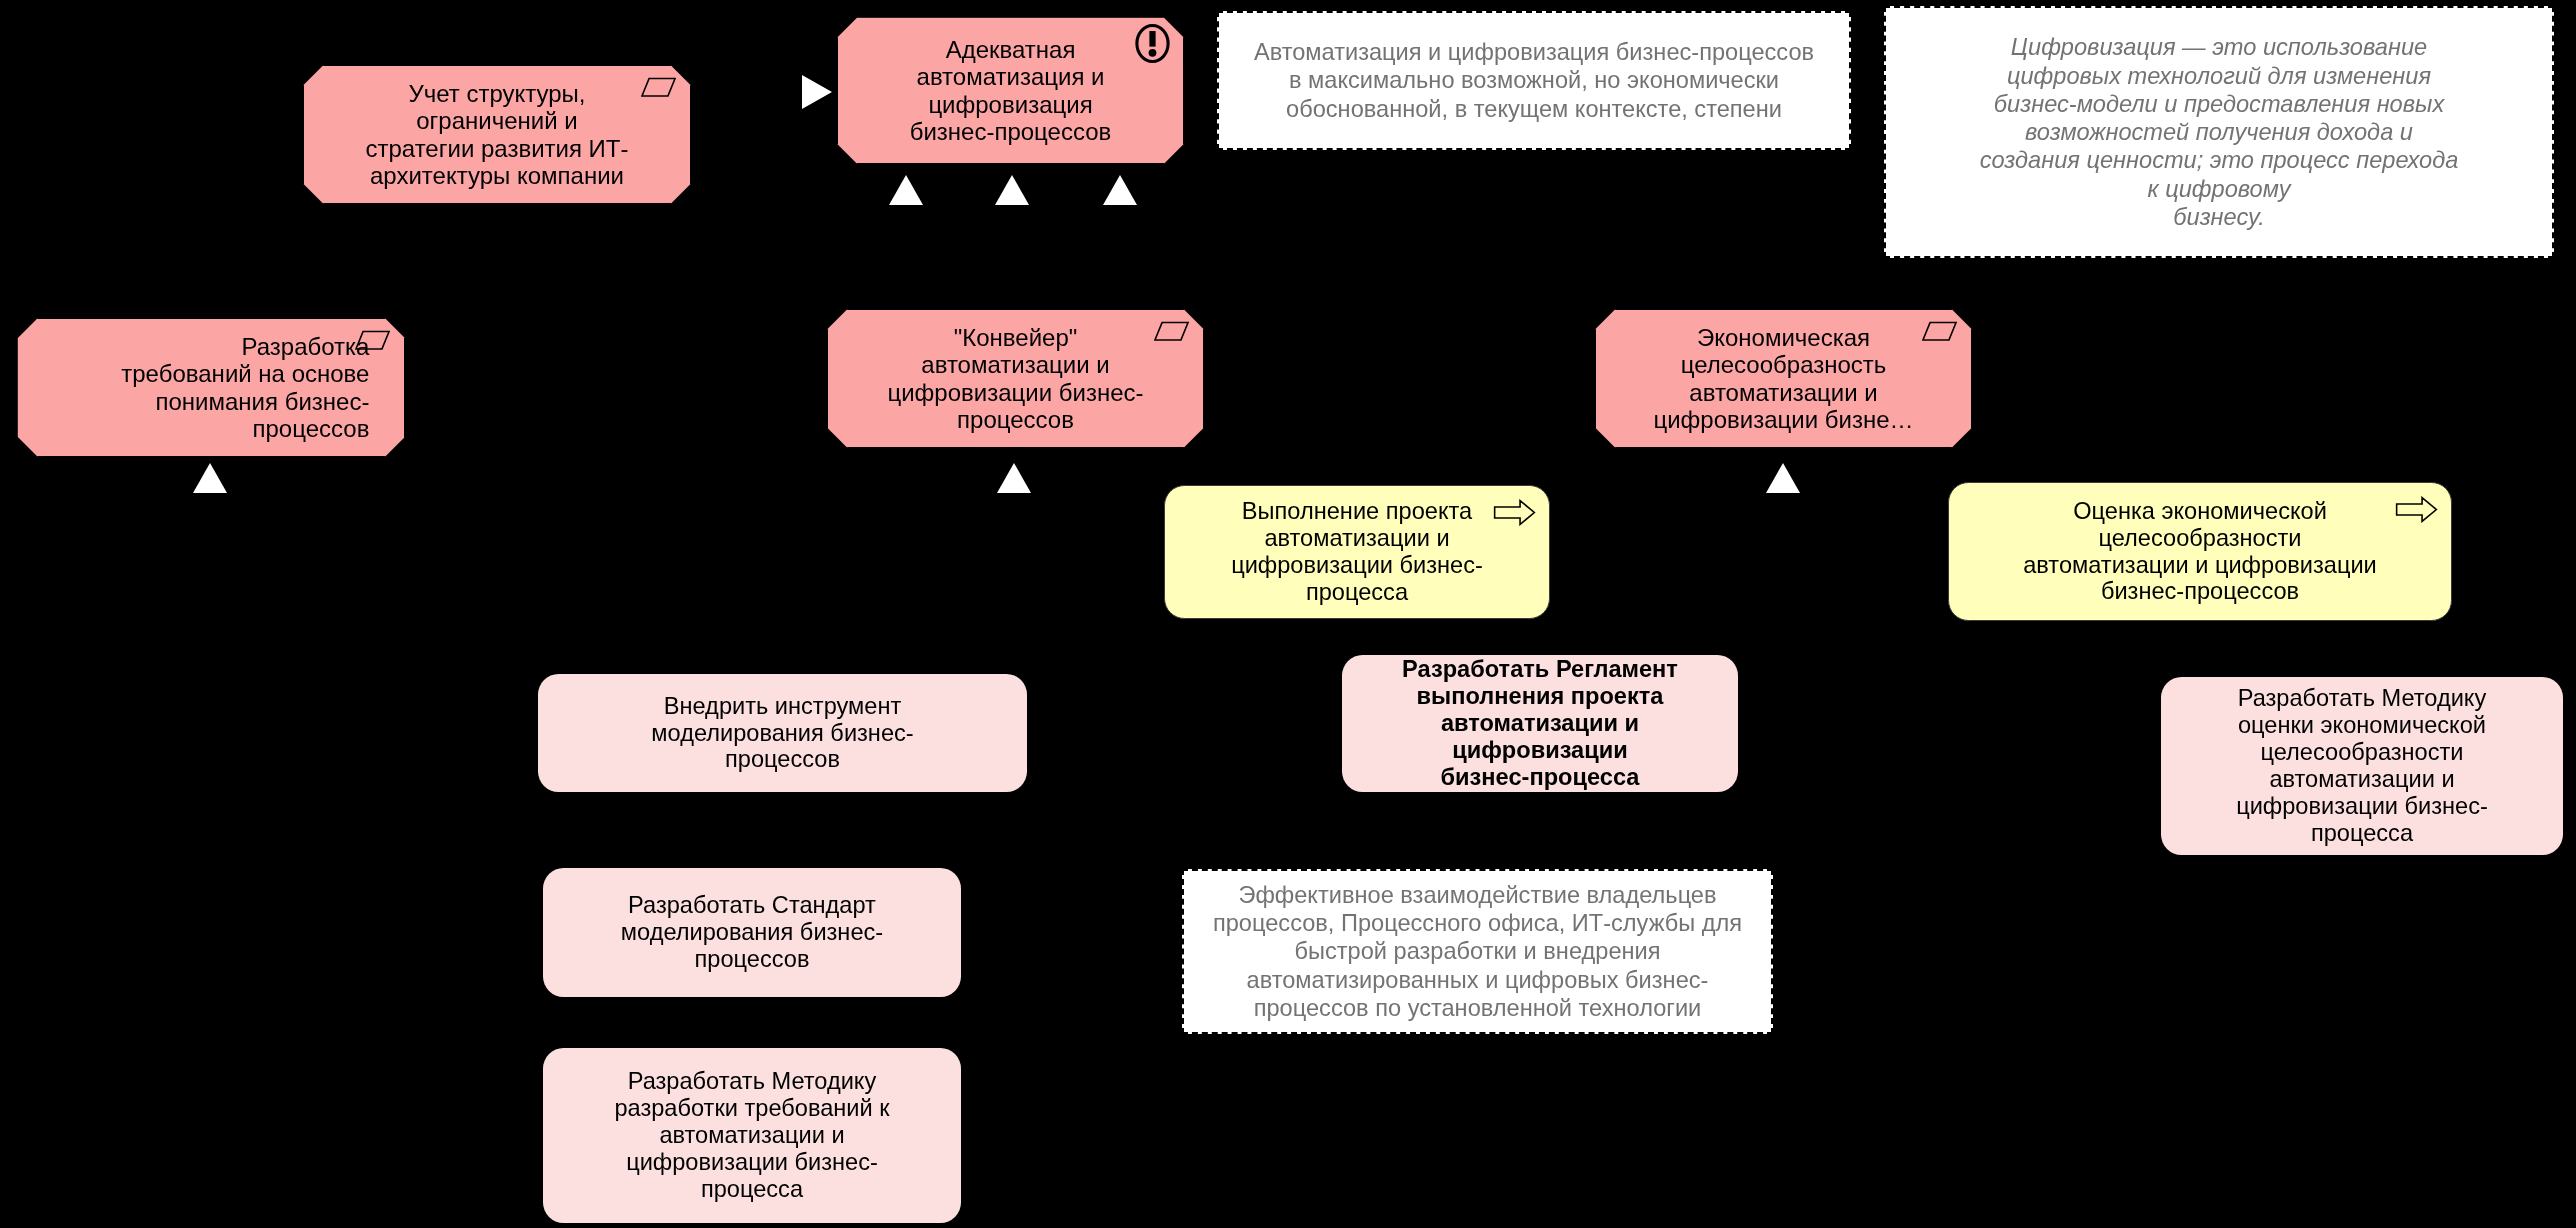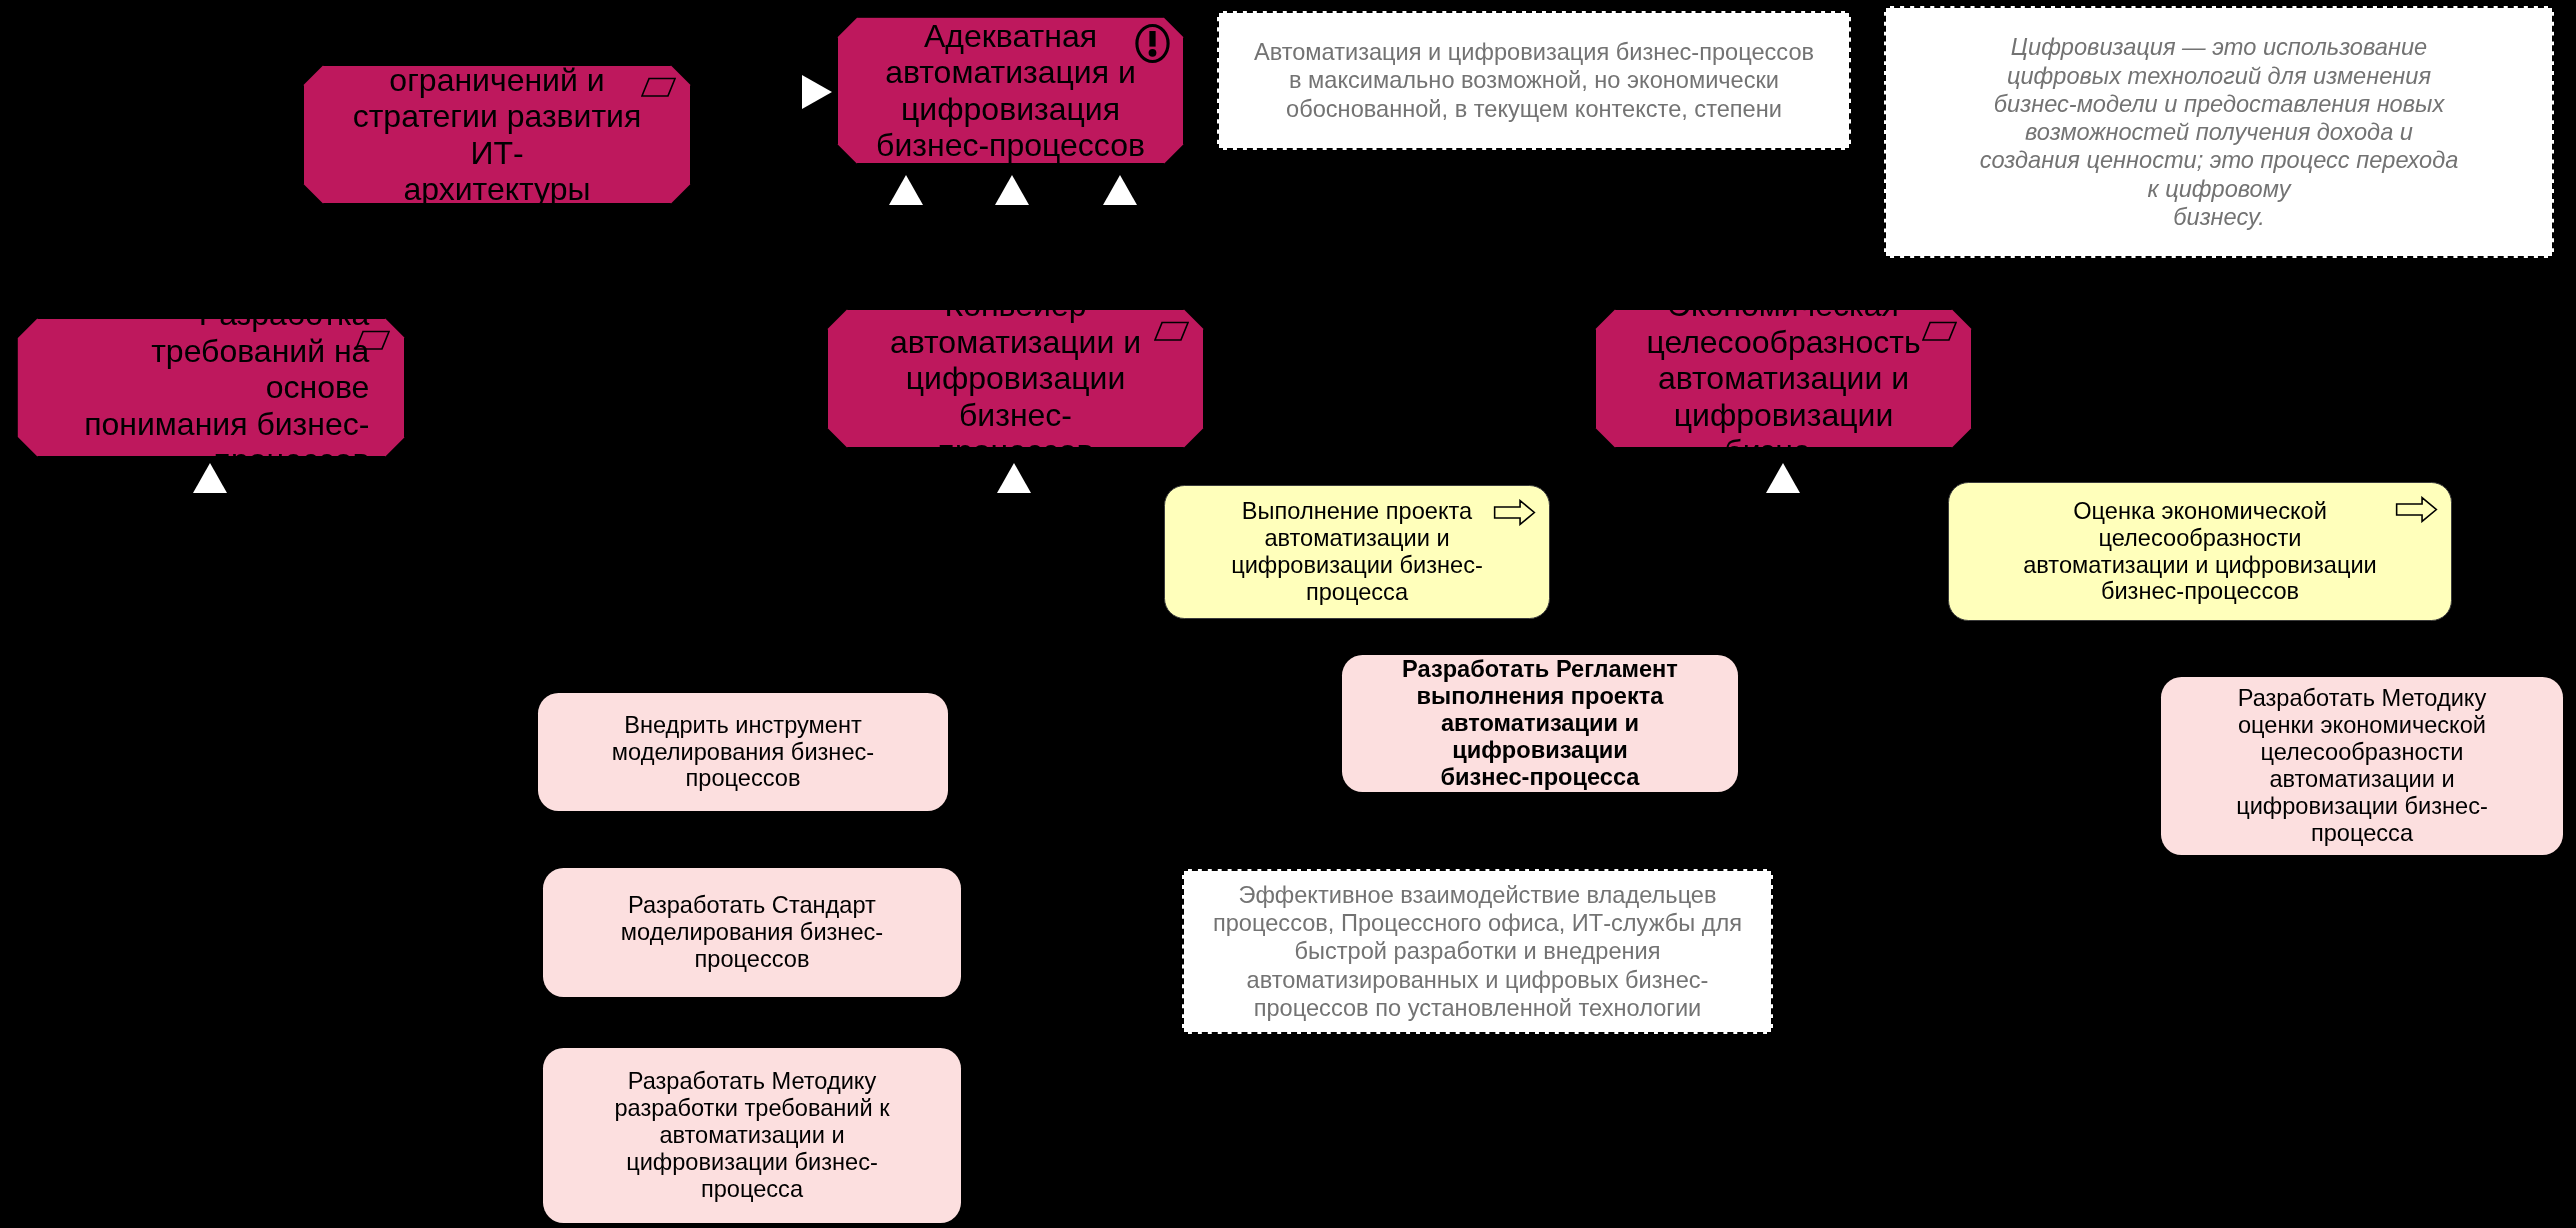--- a/index.html
+++ b/index.html
@@ -28,23 +28,23 @@
     line-height: 1.14;
     padding: 4.7px 27px;
   }
   .node .label {
     width: 100%;
     white-space: pre-line;
   }
 
   
   .octagon {
-    background: #be185d;
+    background: #fca5a5;
     border: 0.8px solid #000000;
-    font-size: 32px;
+    font-size: 24px;
     clip-path: polygon(
       20.5px 0, calc(100% - 20.5px) 0,
       100% 20.5px, 100% calc(100% - 20.5px),
       calc(100% - 20.5px) 100%, 20.5px 100%,
       0 calc(100% - 20.5px), 0 20.5px);
   }
   .octagon .label { padding: 0 7.9px; }
 
   
   .para-badge {
@@ -217,21 +217,21 @@
   <div class="node rounded yellowbox" style="left:1906px; top:482px; width:504px; height:139px;justify-content:center;">
     <span class="label">Оценка экономической
 целесообразности
 автоматизации и цифровизации
 бизнес-процессов</span>
     <svg class="arrow-badge" viewBox="0 0 54 34">
       <polygon points="2,10 34,10 34,2 52,17 34,32 34,24 2,24" fill="none" stroke="#000" stroke-width="2"></polygon>
     </svg>
   </div>
 
-  <div class="node rounded pinkbox" style="left:496px; top:693px; width:410px; height:118px;">
+  <div class="node rounded pinkbox" style="left:496px; top:674px; width:489px; height:118px;">
     <span class="label">Внедрить инструмент
 моделирования бизнес-
 процессов</span>
   </div>
 
   <div class="node rounded pinkbox" style="left:501px; top:868px; width:418px; height:129px;">
     <span class="label">Разработать Стандарт
 моделирования бизнес-
 процессов</span>
   </div>

